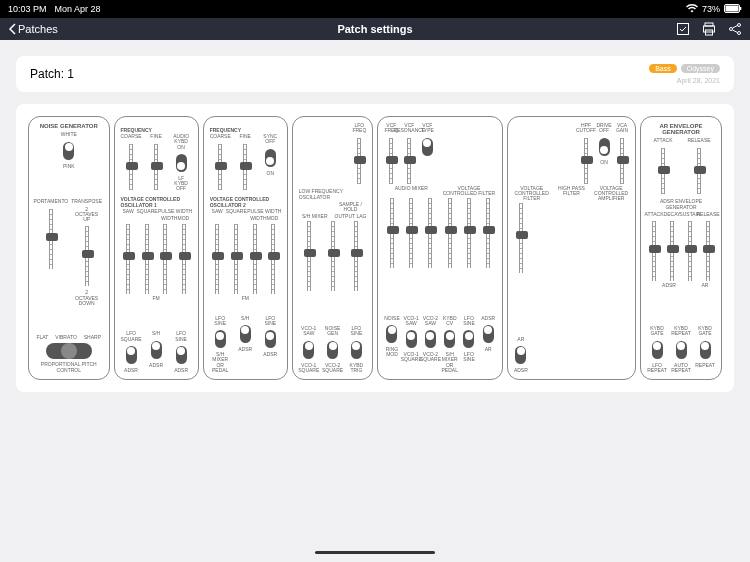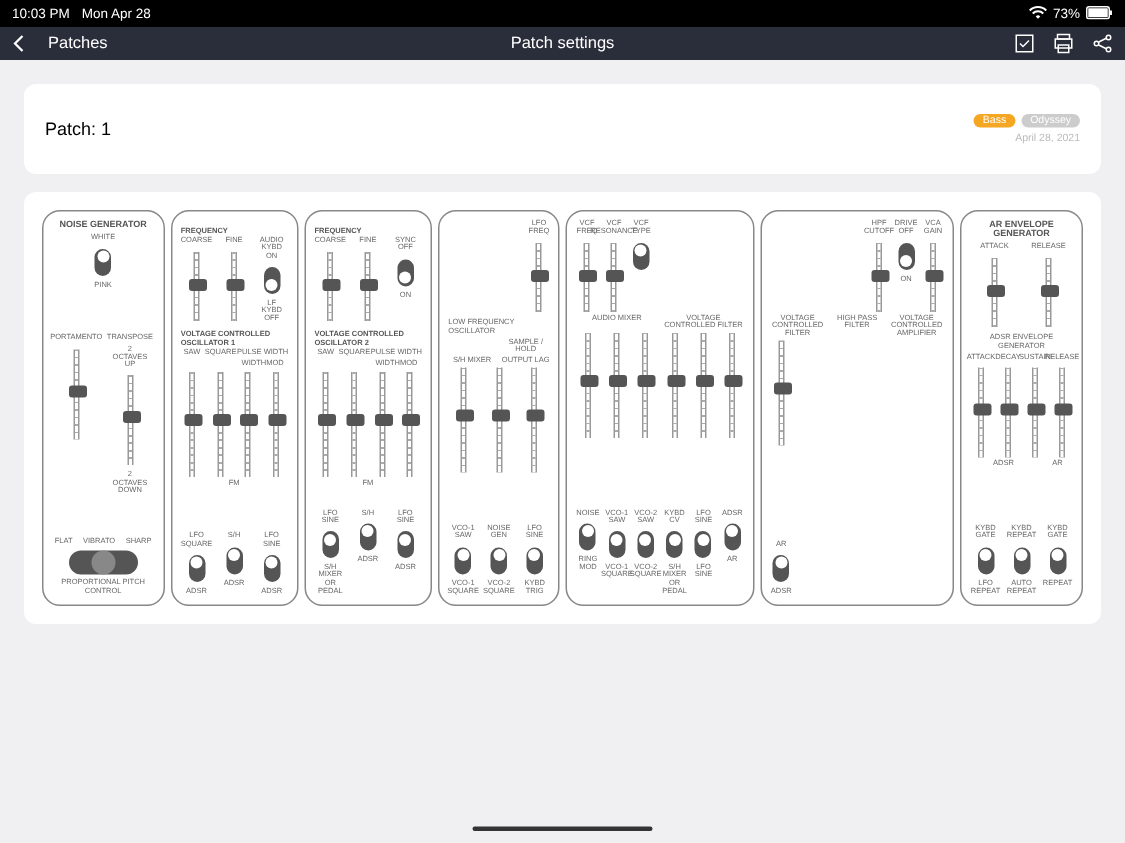--- a/index.html
+++ b/index.html
@@ -1,26 +1,26 @@
 <!DOCTYPE html>
 <html><head>
 <meta charset="utf-8">
 <style>
 *{margin:0;padding:0;box-sizing:border-box;font-family:-apple-system,BlinkMacSystemFont,sans-serif}
 body{width:750px;height:562px;background:#f0f0f2;overflow:hidden}
 .status-bar{height:18px;background:#000;color:#fff;display:flex;justify-content:space-between;align-items:center;padding:0 8px;font-size:9px}
 .status-left{display:flex;gap:8px}
 .status-right{display:flex;gap:4px;align-items:center}
 .nav-bar{height:22px;background:#2a2e3a;color:#fff;display:flex;align-items:center;justify-content:space-between;padding:0 8px;font-size:11px}
-.nav-left{display:flex;align-items:center;gap:16px;cursor:pointer}
-.nav-title{position:absolute;left:50%;transform:translateX(-50%);font-weight:400}
+.nav-left{display:flex;align-items:center;gap:2px;cursor:pointer}
+.nav-title{position:absolute;left:50%;transform:translateX(-50%);font-weight:700}
 .nav-right{display:flex;gap:12px}
 .nav-icon{width:14px;height:14px;cursor:pointer}
 .content{padding:16px}
-.header-card{background:#fff;border-radius:8px;padding:20px 14px;display:flex;justify-content:space-between;align-items:center;margin-bottom:12px}
+.header-card{background:#fff;border-radius:8px;padding:8px 14px;display:flex;justify-content:space-between;align-items:center;margin-bottom:12px}
 .patch-name{font-size:12px;font-weight:500}
 .desc-placeholder{color:#bbb;font-size:10px;margin-left:80px;flex:1}
 .tags{display:flex;gap:4px;align-items:center}
 .tag{font-size:7px;padding:1px 6px;border-radius:8px;color:#fff}
 .tag-bass{background:#f5a623}
 .tag-other{background:#ccc}
 .date{font-size:7px;color:#bbb;margin-top:2px}
 .panel-container{background:#fff;border-radius:8px;padding:12px;display:flex;gap:4px;height:288px}
 .module{border:1.5px solid #888;border-radius:12px;padding:6px 4px;display:flex;flex-direction:column;position:relative}
 .m0{width:88px}.m1{width:92px}.m2{width:92px}.m3{width:88px}.m4{width:136px}.m5{width:140px}.m6{width:86px}

